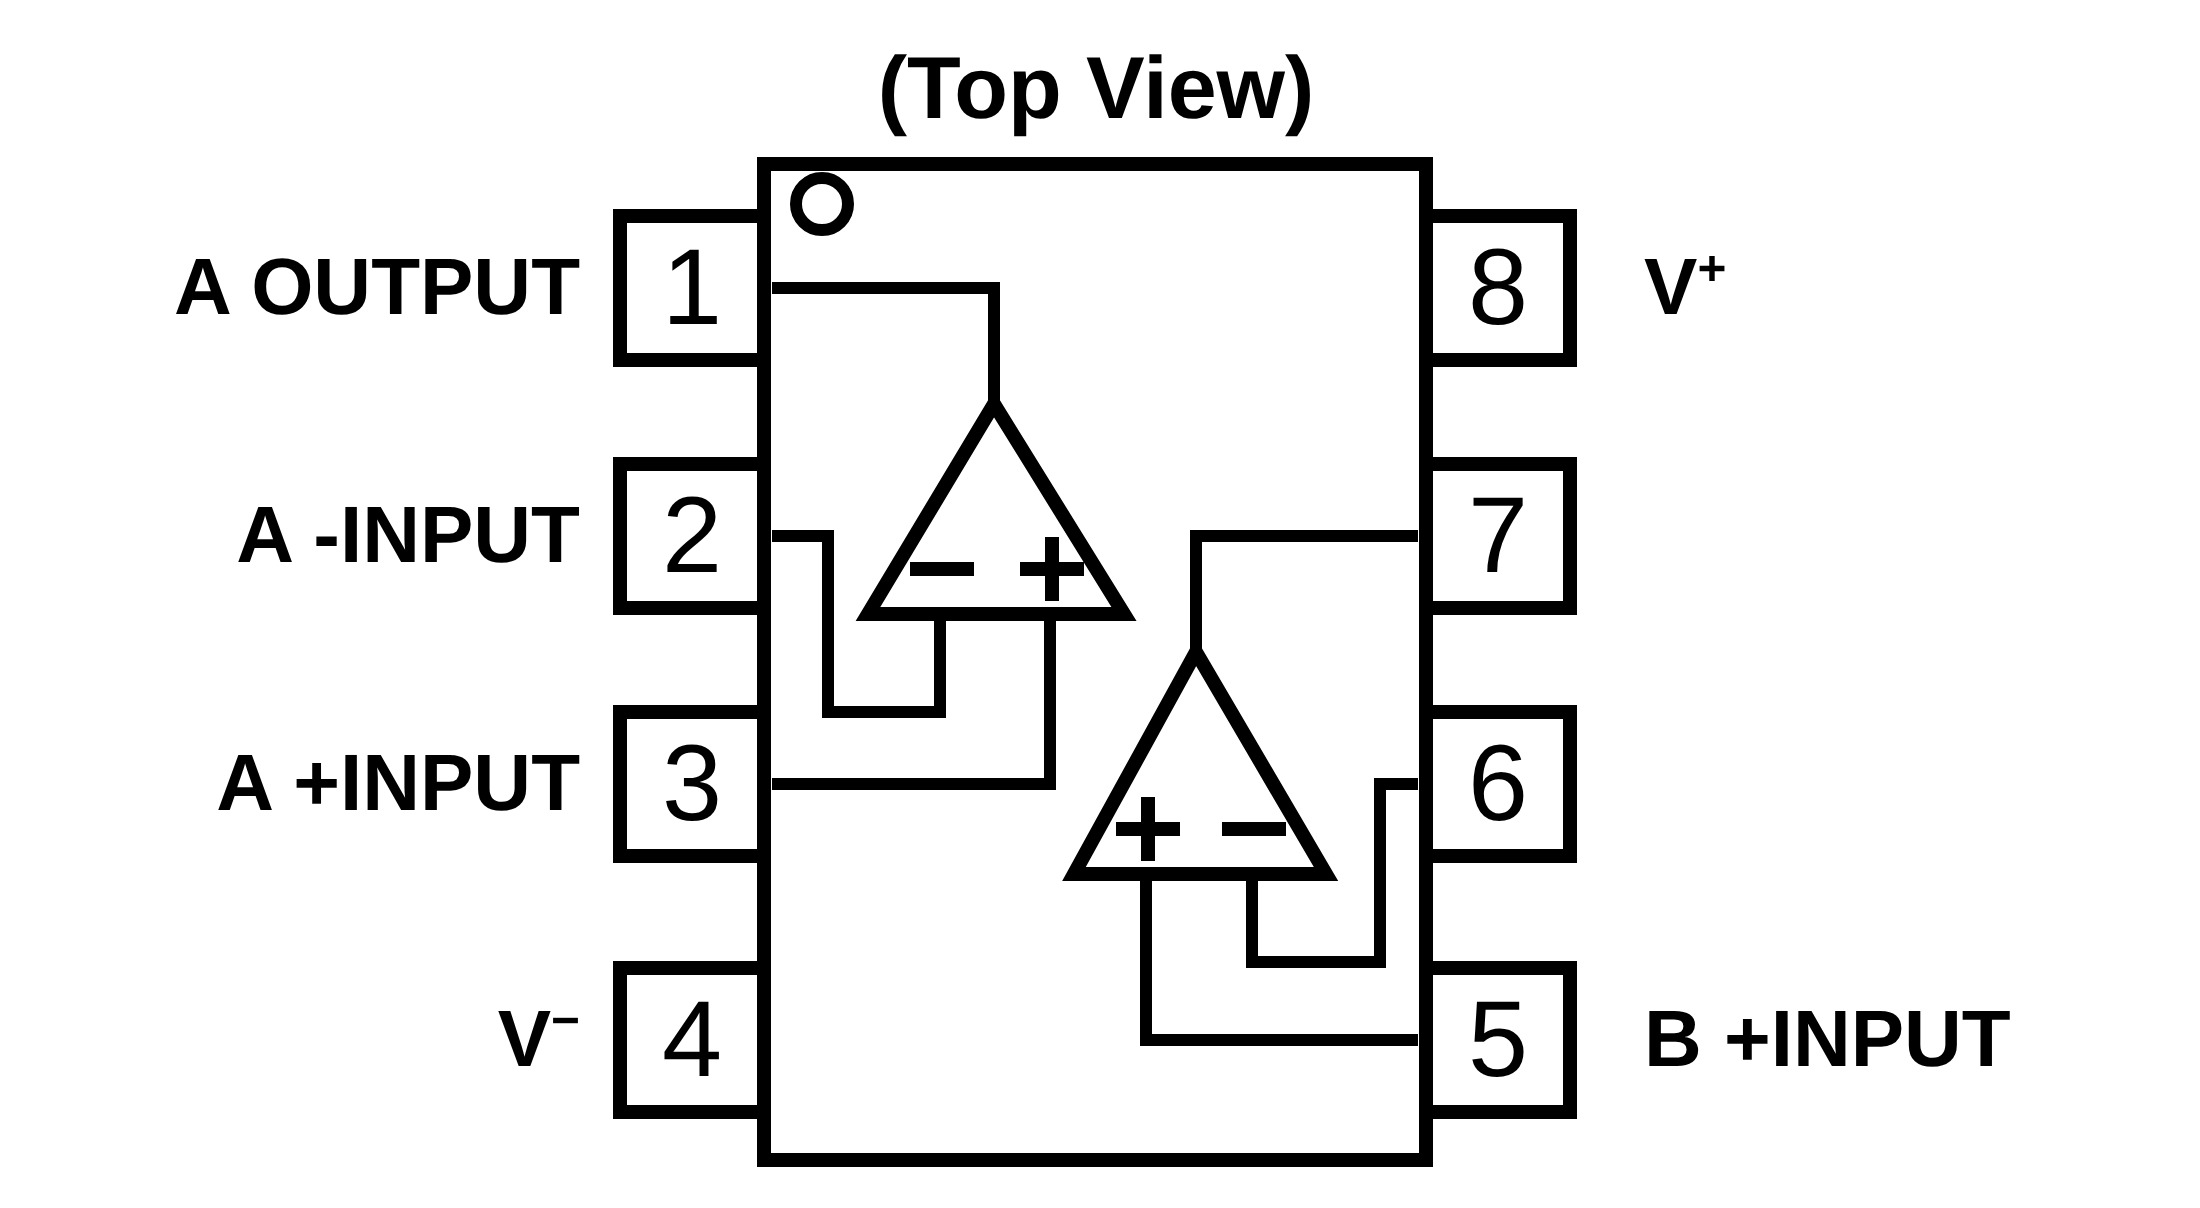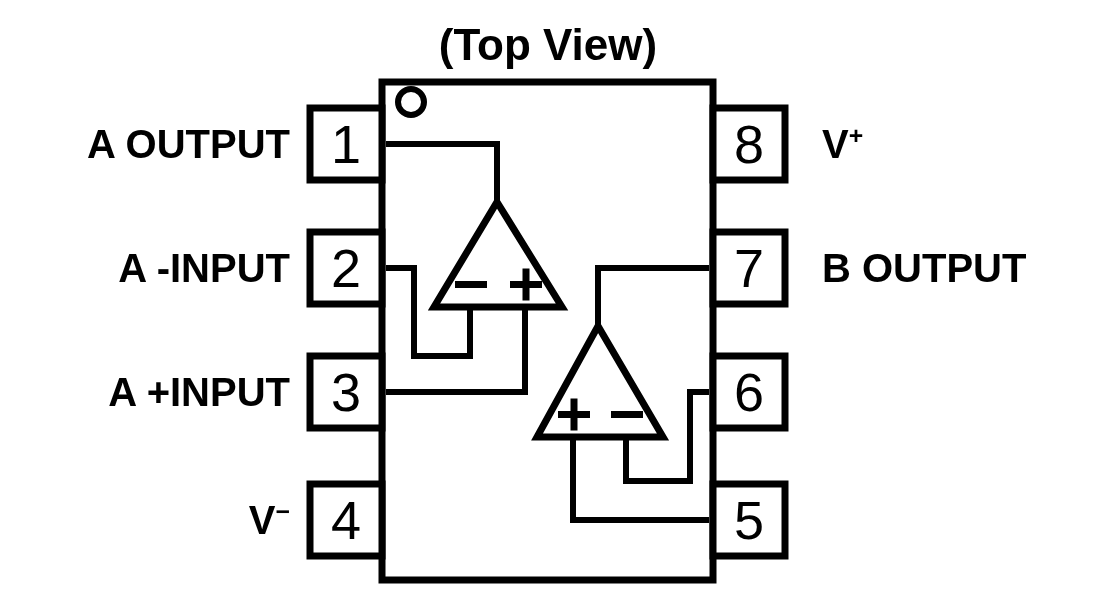--- a/index.html
+++ b/index.html
@@ -117,15 +117,15 @@
   </svg>
 
   <div class="lbl lbl-left" style="right:810px; top:144px;">A OUTPUT</div>
 
   <div class="lbl title" style="left:548px; top:45px;">(Top View)</div>
   <div class="lbl lbl-left" style="right:810px; top:268px;text-align:center;">A -INPUT</div>
   <div class="lbl lbl-left" style="right:810px; top:392px;">A +INPUT</div>
   <div class="lbl lbl-left" style="right:810px; top:520px;">V<span class="sup">−</span></div>
 
   <div class="lbl lbl-right" style="left:822px; top:144px;">V<span class="sup">+</span></div>
-  <div class="lbl lbl-right" style="left:822px; top:268px;">B OUTPUT</div>
+  <div class="lbl lbl-right" style="left:822px; top:520px;">B +INPUT</div>
 
 </div>
 
 </body></html>

